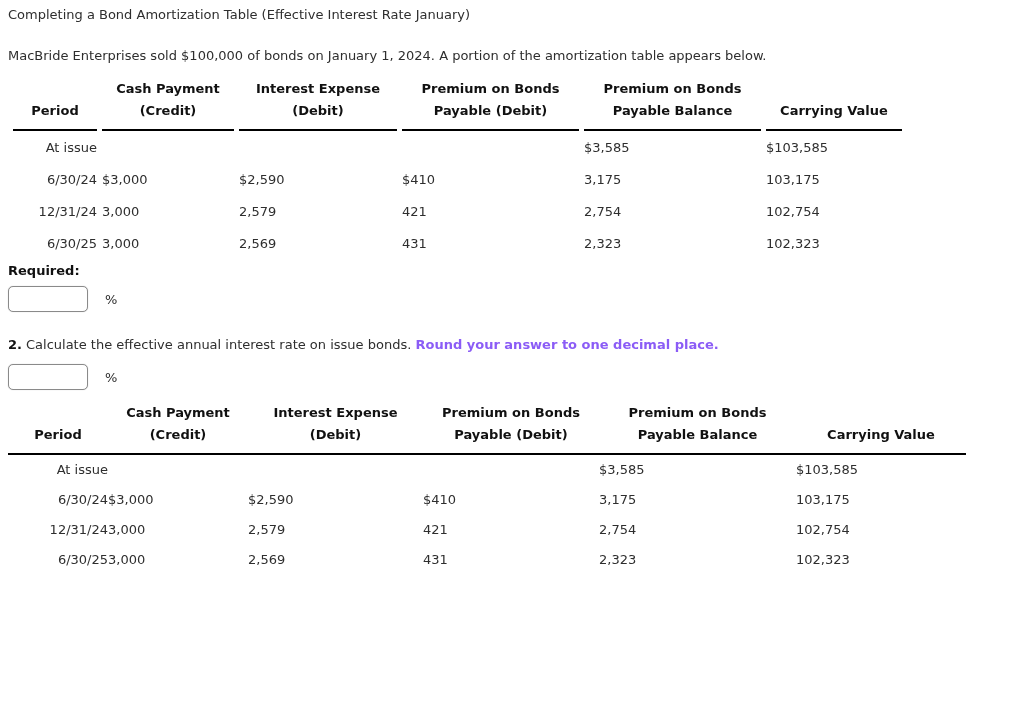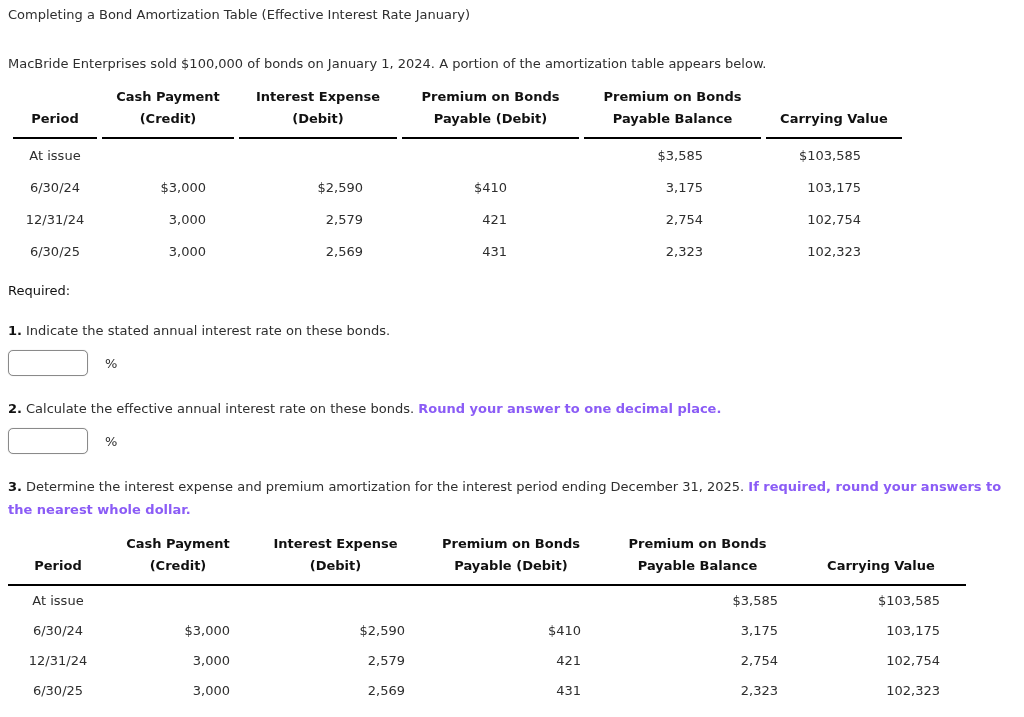--- a/index.html
+++ b/index.html
@@ -8,21 +8,21 @@
     width: 1024px;
     height: 717px;
     font-family: "DejaVu Sans", "Liberation Sans", sans-serif;
     font-size: 13px;
     color: #2e2e2e;
     overflow: hidden;
   }
   .page { padding: 5px 8px 0 8px; }
 
   .title-line { padding-top: 1px; line-height: 17px; }
-  .intro-line { margin-top: 32px; line-height: 17px; }
+  .intro-line { margin-top: 24px; line-height: 17px; }
 
   table { border-collapse: separate; table-layout: fixed; }
 
   
   table.t1 { border-spacing: 5px 0; margin-top: 14px; }
   table.t1 th {
     border-bottom: 2px solid #000;
     vertical-align: bottom;
     padding-bottom: 7px;
     font-weight: bold;
@@ -38,33 +38,33 @@
     vertical-align: bottom;
     padding-bottom: 7px;
     font-weight: bold;
     text-align: center;
     color: #111;
   }
   table.t2 td { height: 30px; vertical-align: middle; }
 
   .hl1, .hl2 { line-height: 22px; min-height: 22px; white-space: nowrap; }
 
-  td.c-period { text-align: center; }
-  td.num { text-align: right; white-space: nowrap; }
+  td.c-period { text-align: right; }
+  td.num { text-align: left; white-space: nowrap; }
 
   .t1 td.c-cash  { padding-right: 28px; }
   .t1 td.c-int   { padding-right: 34px; }
   .t1 td.c-prem  { padding-right: 72px; }
   .t1 td.c-bal   { padding-right: 58px; }
   .t1 td.c-carry { padding-right: 41px; }
 
   .t2 td.c-cash, .t2 td.c-int, .t2 td.c-prem, .t2 td.c-bal { padding-right: 18px; }
   .t2 td.c-carry { padding-right: 26px; }
 
-  .required-line { margin-top: 16px; font-weight: normal; color: #111; }
+  .required-line { margin-top: 4px; font-weight: bold; color: #111; }
 
   .question { margin-top: 21px; line-height: 23px; max-width: 1012px; }
   .qnum { font-weight: bold; color: #111; margin-right: 4px; }
   .qbold { font-weight: bold; color: #8b5cf6; }
 
   .answer-line { margin-top: 8px; display: flex; align-items: center; gap: 17px; }
 
   input.ans {
     width: 80px;
     height: 26px;
@@ -155,41 +155,34 @@
         <td class="num c-int">2,569</td>
         <td class="num c-prem">431</td>
         <td class="num c-bal">2,323</td>
         <td class="num c-carry">102,323</td>
       </tr>
     </tbody>
   </table>
 
   <div class="required-line">Required:</div>
 
-  <div class="question">
-    <span class="qnum">1.</span><span>Indicate the stated annual interest rate on these bonds.</span>
-  </div>
   <div class="answer-line">
     <input class="ans" type="text" value="" style="">
     <span>%</span>
   </div>
 
   <div class="question">
-    <span class="qnum">2.</span><span>Calculate the effective annual interest rate on these bonds.</span>
+    <span class="qnum">2.</span><span>Calculate the effective annual interest rate on issue bonds.</span>
     <span class="qbold">Round your answer to one decimal place.</span>
   </div>
   <div class="answer-line">
     <input class="ans" type="text" value="" style="">
     <span>%</span>
   </div>
 
-  <div class="question">
-    <span class="qnum">3.</span><span>Determine the interest expense and premium amortization for the interest period ending December 31, 2025.</span>
-    <span class="qbold">If required, round your answers to the nearest whole dollar.</span>
-  </div>
 
   <table class="t2">
     <colgroup>
       <col style="width:100px">
         <col style="width:140px">
         <col style="width:175px">
       <col style="width:176px">
         <col style="width:197px">
         <col style="width:170px">
     </colgroup>

